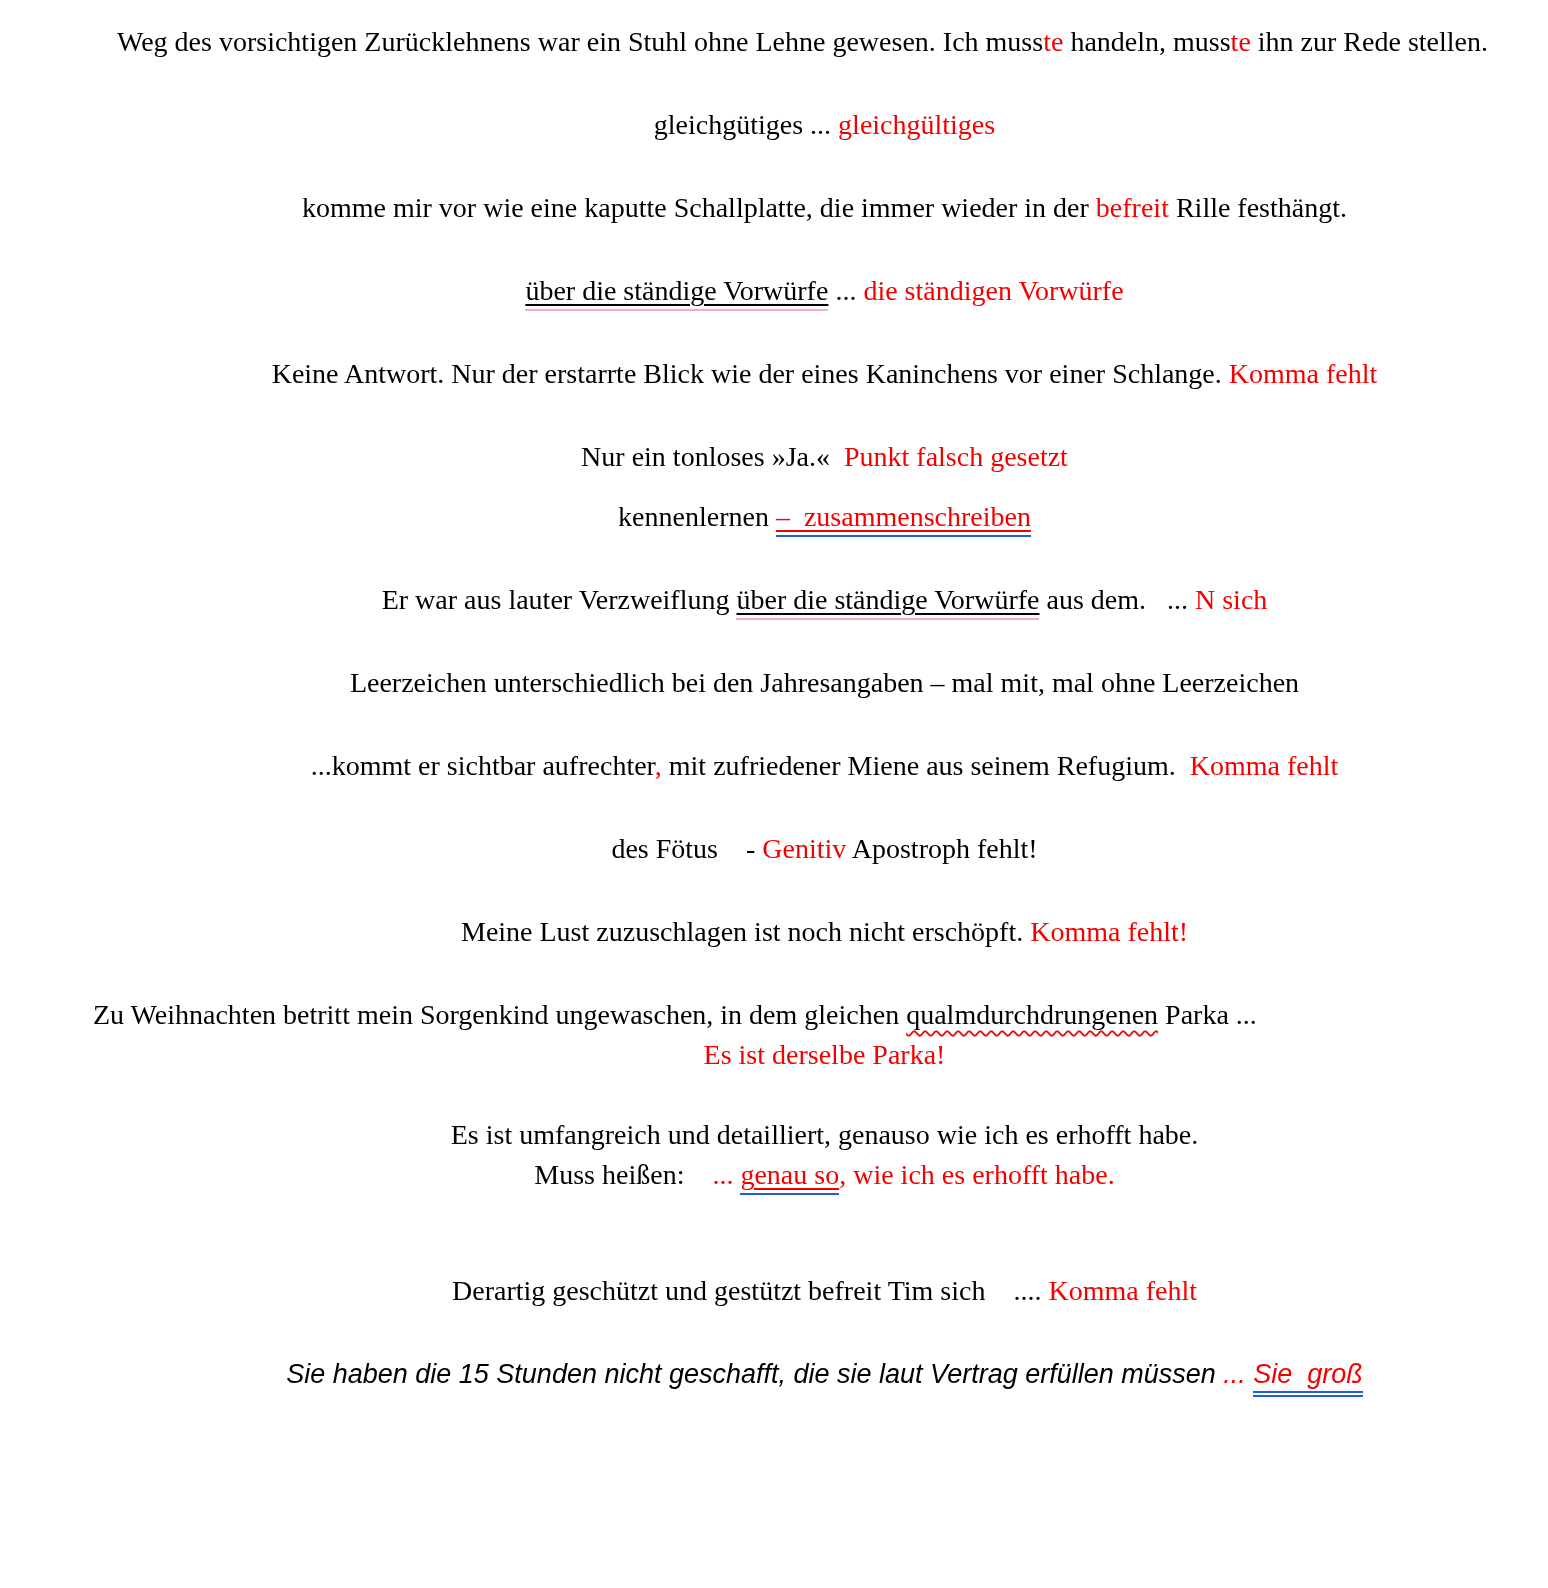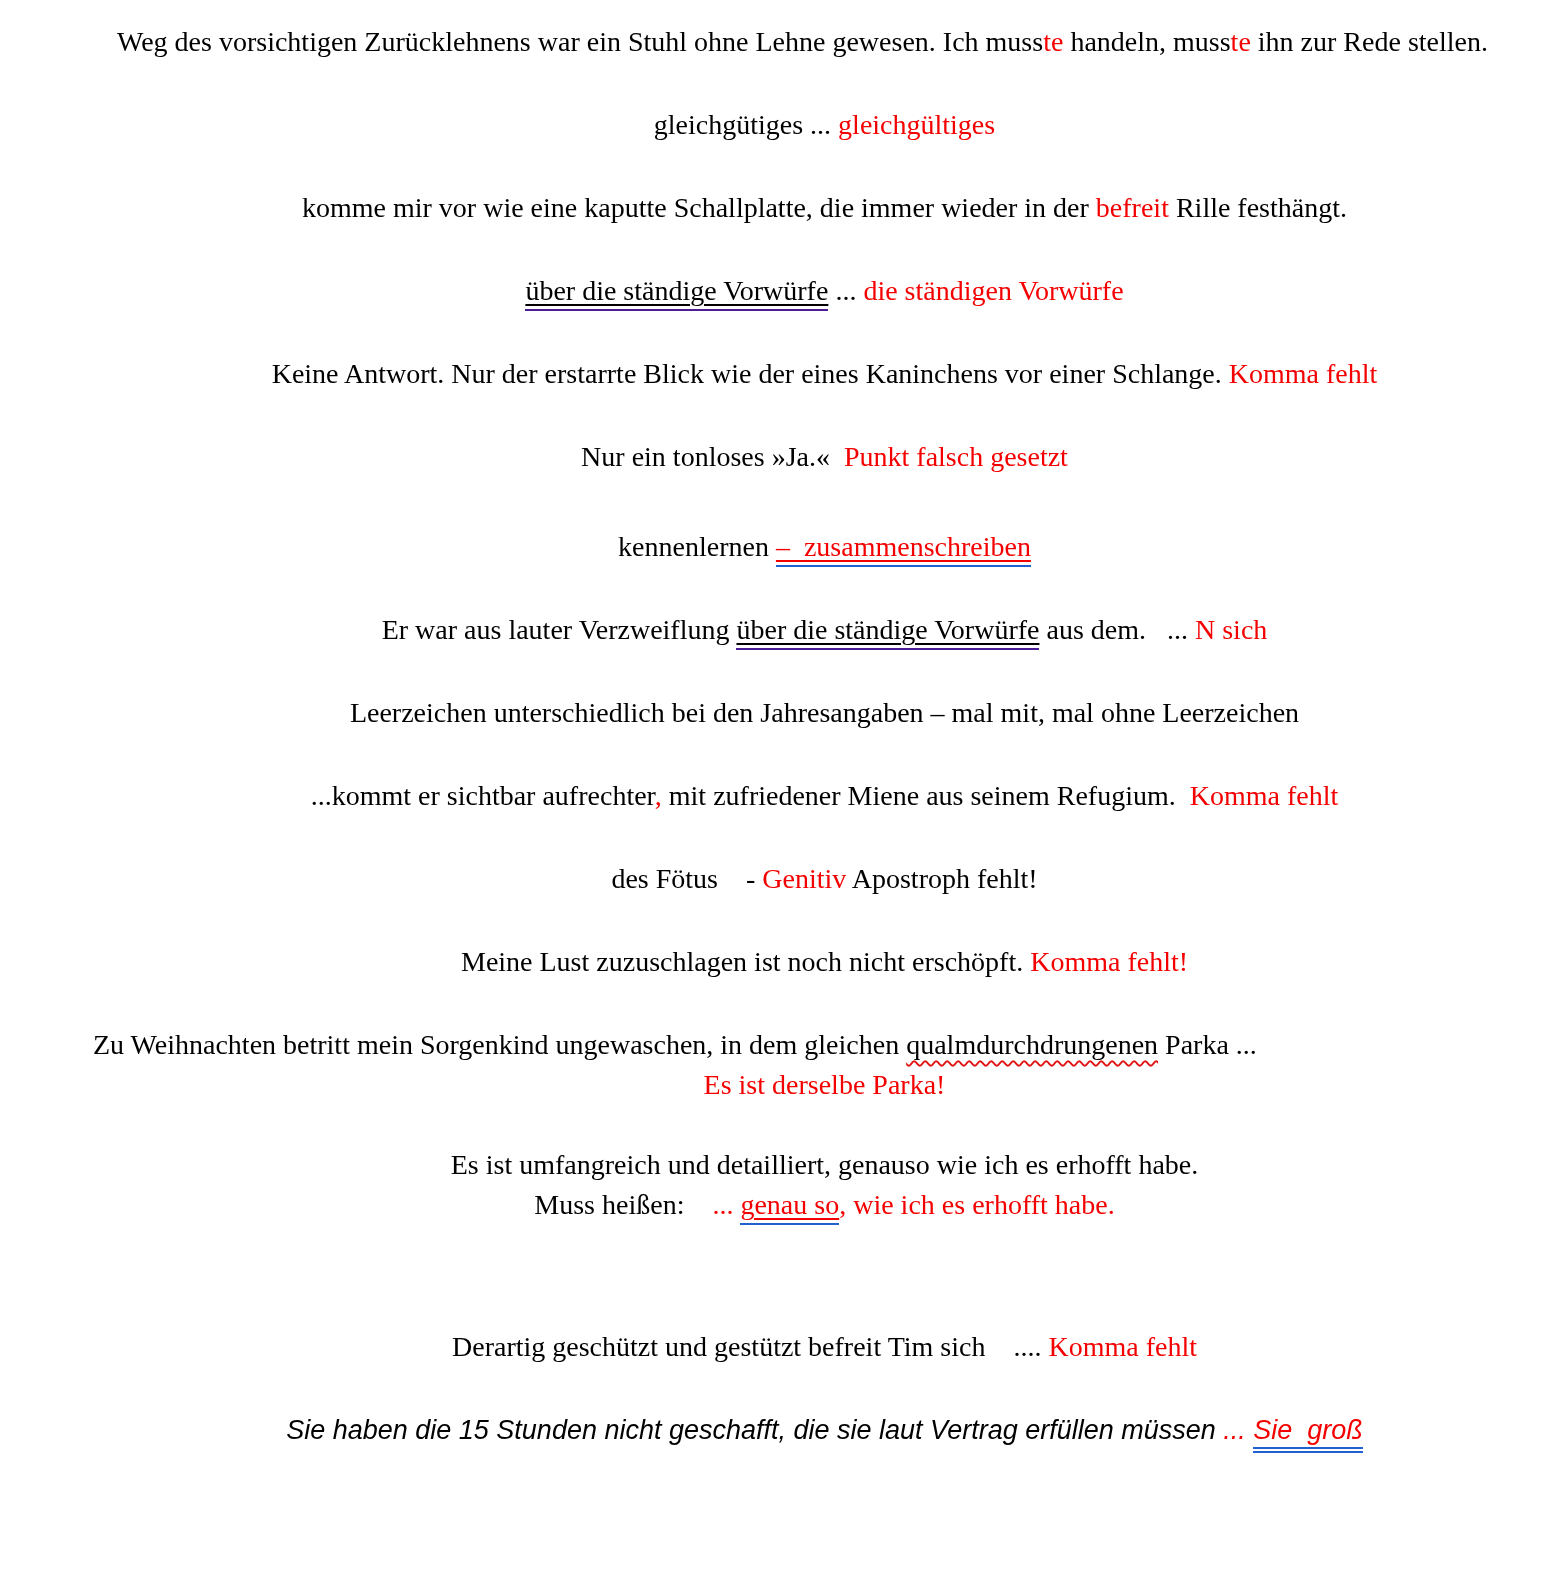--- a/index.html
+++ b/index.html
@@ -23,32 +23,32 @@
   .para {
     margin: 0 0 43px 0;
   }
   .line {
     line-height: 40px;
     white-space: pre-wrap;
   }
   .indent { margin-left: 24px; text-align: center; }
   .first-indent { text-indent: 24px; }
   .gap-after-sm { margin-bottom: 40px; }
-  .gap-after-lg { margin-bottom: 50px; }
-  .gap-after-xl { margin-bottom: 102px; }
+  .gap-after-lg { margin-bottom: 20px; }
+  .gap-after-xl { margin-bottom: 76px; }
   .last { margin-bottom: 12px; }
 
   .red { color: #f50000; }
 
   
   .ublk {
     text-decoration: underline;
     text-decoration-thickness: 2px;
     text-underline-offset: 4px;
-    border-bottom: 2px solid #4c1d95;
+    border-bottom: 2px solid #f9a8d4;
     padding-bottom: 3px;
     margin-top: 12px;
   }
   
   .ured {
     color: #f50000;
     text-decoration: underline;
     text-decoration-thickness: 2px;
     text-underline-offset: 4px;
     border-bottom: 2px solid #2060d0;

